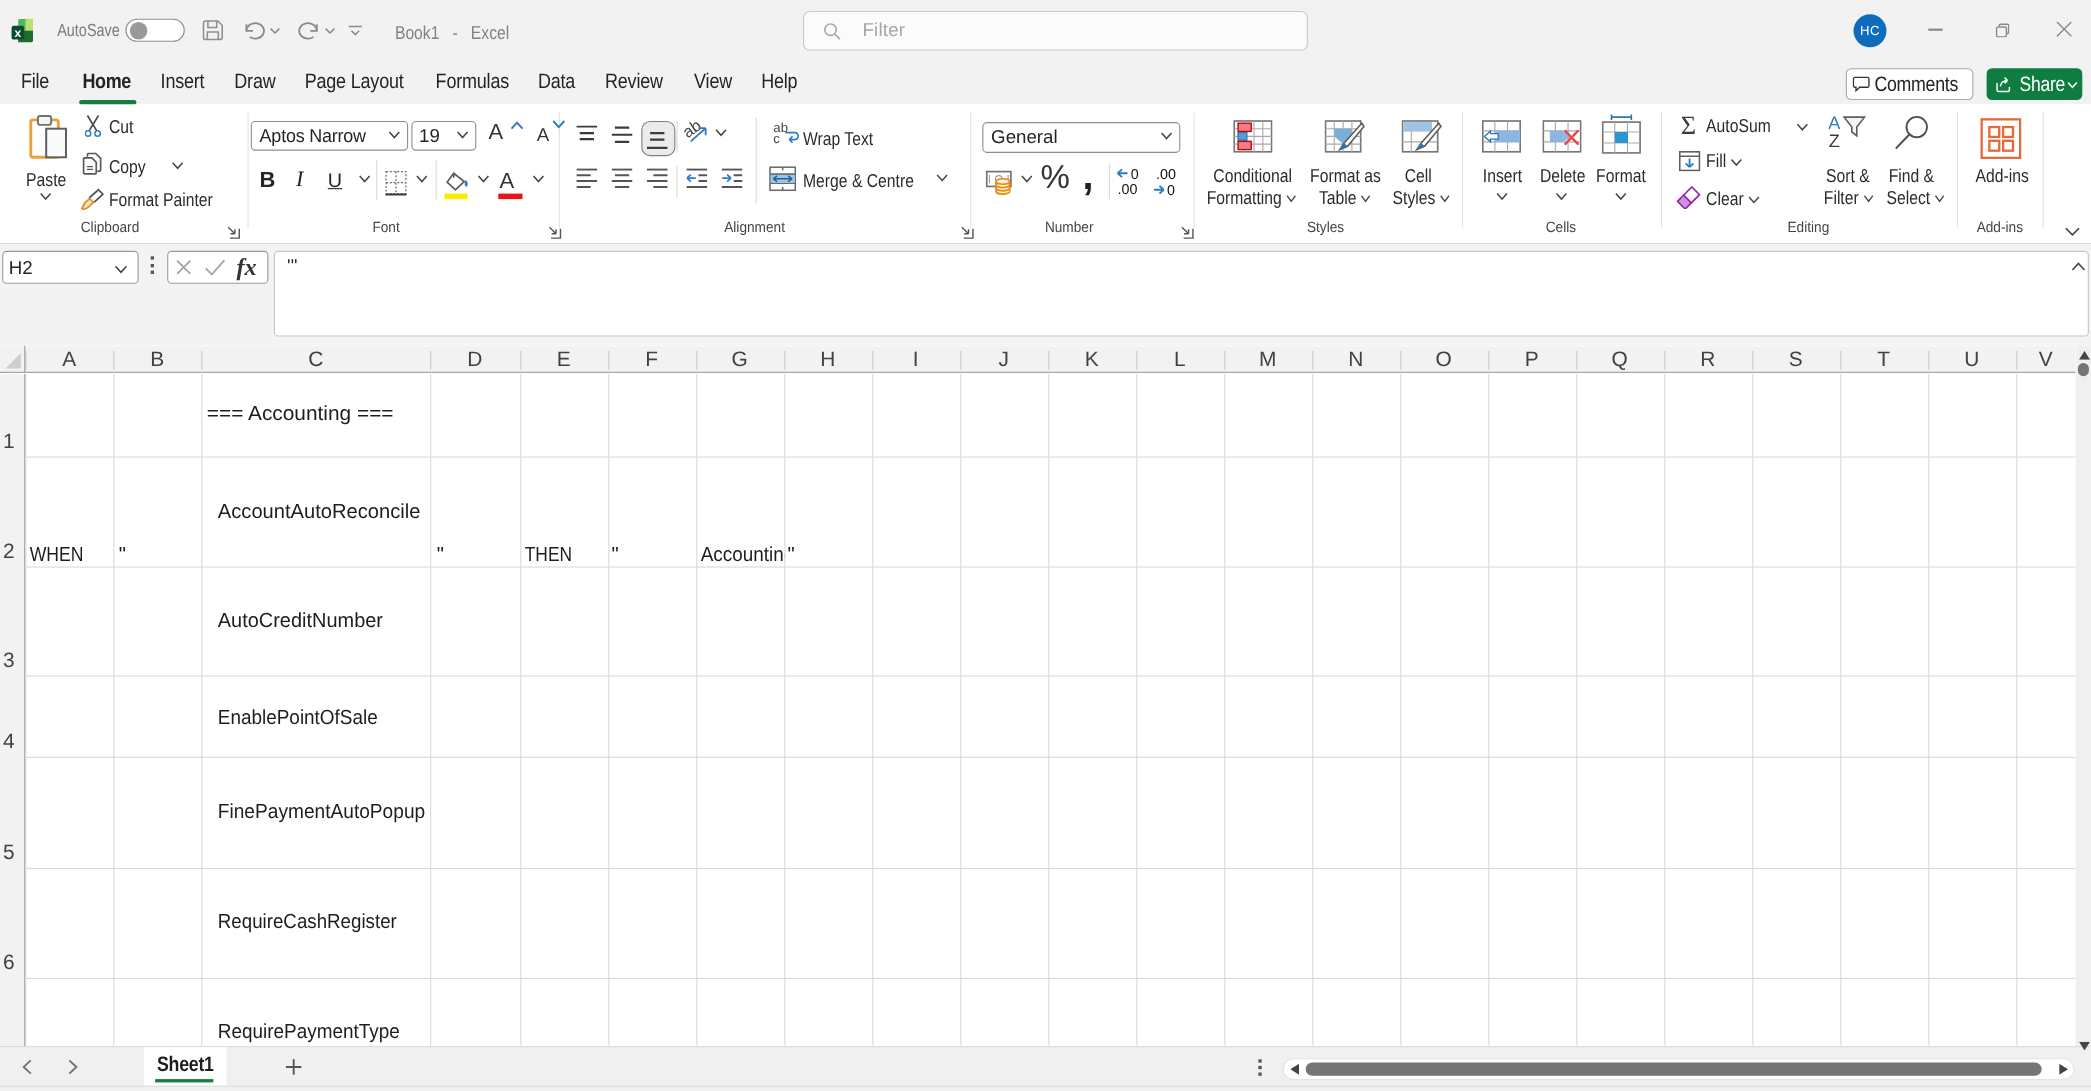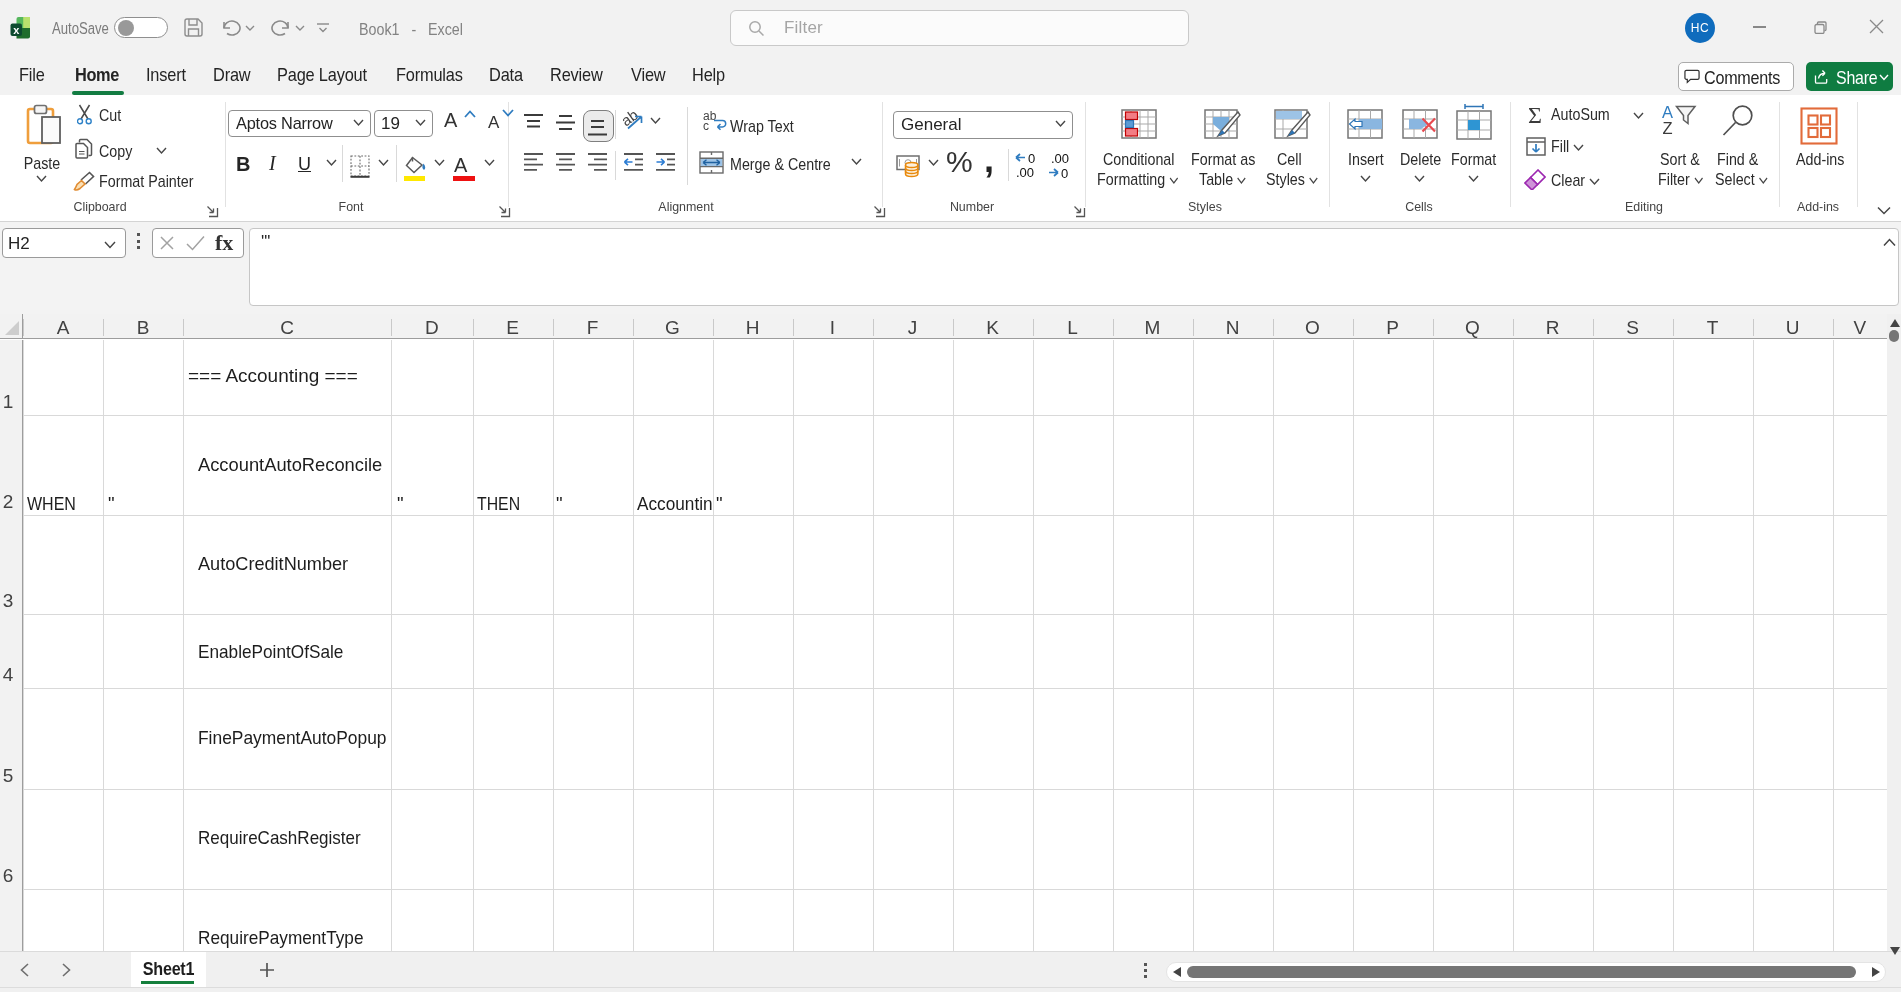--- a/index.html
+++ b/index.html
@@ -469,21 +469,21 @@
   <div class="abs" style="left:137px;top:11px;width:3px;height:3px;background:#555"></div>
   <div class="abs" style="left:137px;top:17.5px;width:3px;height:3px;background:#555"></div>
   <div class="abs" style="left:137px;top:24px;width:3px;height:3px;background:#555"></div>
   <div class="wbox" style="left:152px;top:6px;width:92px;height:30px"></div>
   <svg class="abs" style="left:159px;top:13px" width="16" height="16" viewBox="0 0 16 16" fill="none" stroke="#a2a2a2" stroke-width="1.5">
       <path d="M2 2 L14 14 M14 2 L2 14"></path>
     </svg>
   <svg class="abs" style="left:186px;top:13px" width="19" height="16" viewBox="0 0 19 16" fill="none" stroke="#a2a2a2" stroke-width="1.5">
       <path d="M1 9 L6.5 14.5 L18 1.5"></path>
     </svg>
-  <div class="abs" style="left:215px;top:8px;font-size:22px;color:#333;font-family:'Liberation Serif',serif;font-weight:bold">fx</div>
+  <div class="abs" style="left:215px;top:8px;font-size:22px;color:#333;font-family:'Liberation Serif',serif;font-style:italic;font-weight:bold">fx</div>
   <div class="wbox" style="left:249px;top:6px;width:1650px;height:78px;border-color:#c6c6c6"></div>
   <div class="abs" style="left:261px;top:10px;font-size:17px;color:#242424">'"</div>
   <svg class="abs" style="left:1883px;top:16px" width="13" height="8" viewBox="0 0 13 8" fill="none" stroke="#444" stroke-width="1.5">
       <path d="M1 7.5 L6.5 1.5 L12 7.5"></path>
     </svg>
 </div>
 
 <div class="abs" id="grid">
   <div id="colhead">
       <div class="chl" style="left:23px;width:80px">A</div>

